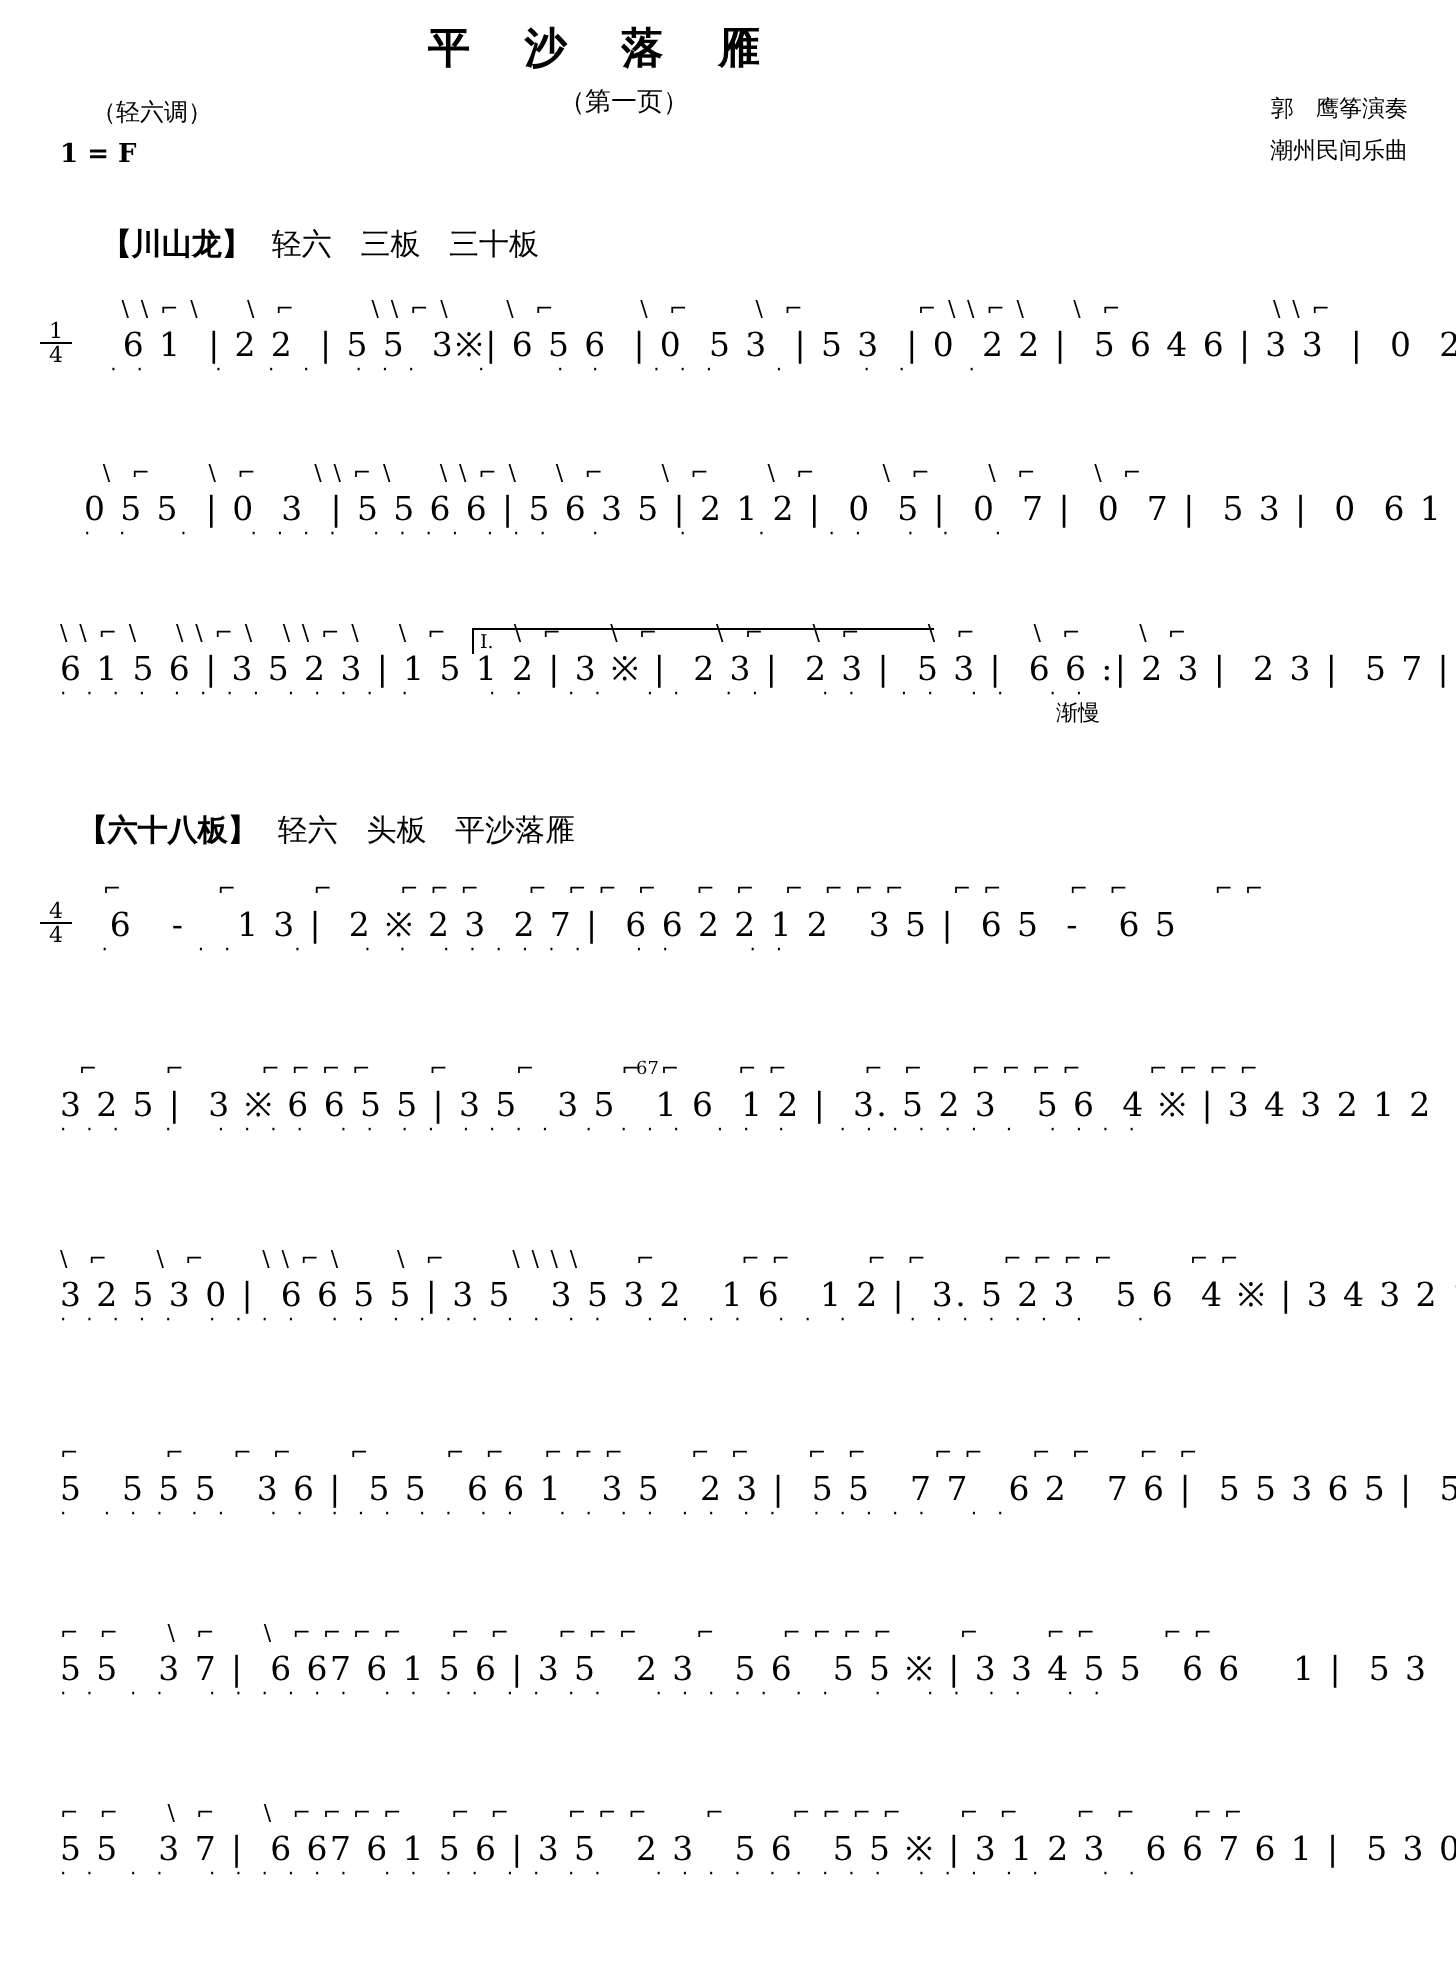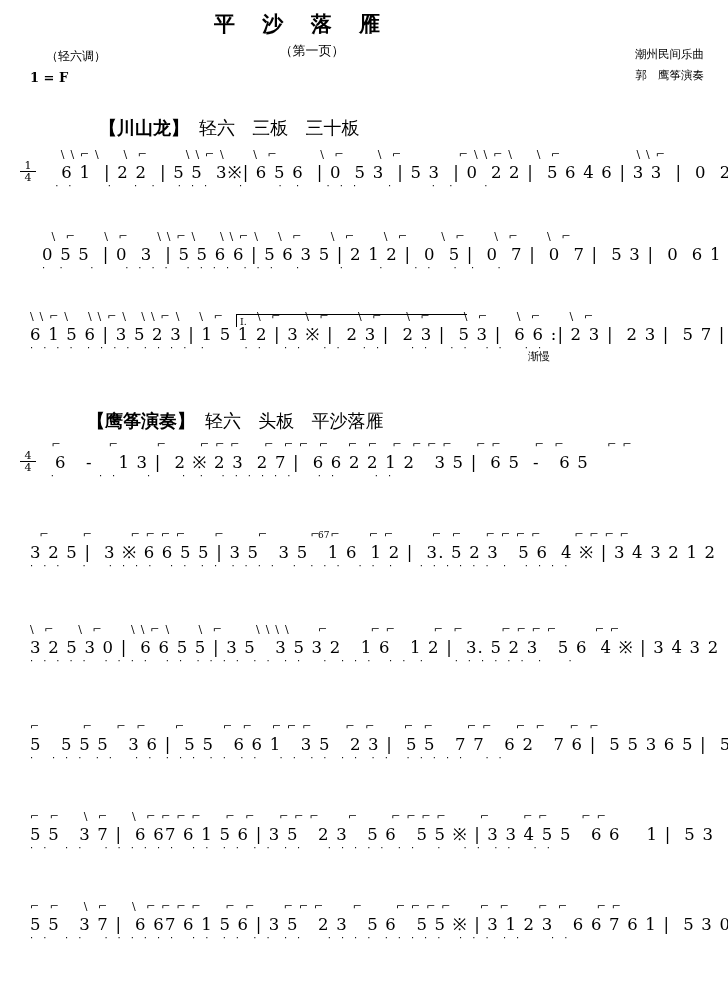--- a/index.html
+++ b/index.html
@@ -64,25 +64,24 @@
   .key {
     position: absolute;
     top: 70px;
     left: 30px;
     font-size: 13px;
     font-weight: bold;
     font-family: "DejaVu Serif", serif;
   }
   .section-head {
     position: absolute;
-    font-size: 18px;
+    font-size: 15px;
     font-family: "DejaVu Serif", serif;
     font-weight: bold;
     white-space: pre;
-    margin-left: 44px;
   }
   .section-head .sub { font-weight: normal; }
   .tempo {
     position: absolute;
     font-size: 11px;
     font-family: "DejaVu Serif", serif;
     white-space: pre;
   }
   .tempo .note { font-size: 13px; }
 
@@ -160,22 +159,22 @@
 </style>
 </head>
 <body>
 
 <div class="page">
 
   <div class="title">平 沙 落 雁</div>
   <div class="subtitle">（第一页）</div>
 
   <div class="credits">
+    <div>郭   鹰筝演奏</div>
     <div>潮州民间乐曲</div>
-    <div>郭   鹰筝演奏</div>
   </div>
 
   <div class="mode">（轻六调）</div>
   <div class="key">1 = F</div>
 
   <div class="section-head" style="top:95px; left:30px;">
     <span>【川山龙】</span><span class="sub" style="padding-left:10px;">轻六   三板   三十板</span>
   </div>
 
   <div class="row" style="top:150px;">
@@ -199,21 +198,21 @@
     <div class="notes" style="left:12px;">6 1 5 6 | 3 5 2 3 | 1 5 1 2 | 3 ※ |  2 3 |  2 3 |  5 3 |  6 6 :| 2 3 |  2 3 |  5 7 |  6 6</div>
     <div class="under" style="left:12px;">·  ·  ·  ·   ·  ·  ·  ·   ·  ·  ·  ·   ·         ·  ·     ·  ·     ·  ·     ·  ·       ·  ·     ·  ·    ·  ·     ·  ·</div>
 
     <div class="volta" style="left:218px; top:2px; width:230px;">
       <span>I.</span>
     </div>
     <div class="annot" style="left:510px; top:2px;margin-top:35px;">渐慢</div>
   </div>
 
   <div class="section-head" style="top:388px; left:18px;">
-    <span>【鹰筝演奏】</span><span class="sub" style="padding-left:10px;">轻六   头板   平沙落雁</span>
+    <span>【六十八板】</span><span class="sub" style="padding-left:10px;">轻六   头板   平沙落雁</span>
   </div>
 
   <div class="row" style="top:440px;">
     <div class="meter" style="left:2px; top:10px;">
       <span class="num">4</span>
       <span class="den">4</span>
     </div>
     <div class="orn" style="left:24px;">  ⌐          ⌐        ⌐       ⌐ ⌐ ⌐     ⌐  ⌐ ⌐  ⌐    ⌐  ⌐   ⌐  ⌐ ⌐ ⌐     ⌐ ⌐       ⌐  ⌐         ⌐ ⌐</div>
     <div class="notes" style="left:24px;">  6   -    1 3 |  2 ※ 2 3  2 7 |  6 6 2 2 1 2   3 5 |  6 5  -   6 5</div>
     <div class="under" style="left:24px;">  ·          ·  ·       ·       ·   ·    ·  ·  ·  ·  ·  ·      ·  ·         ·  ·</div>

